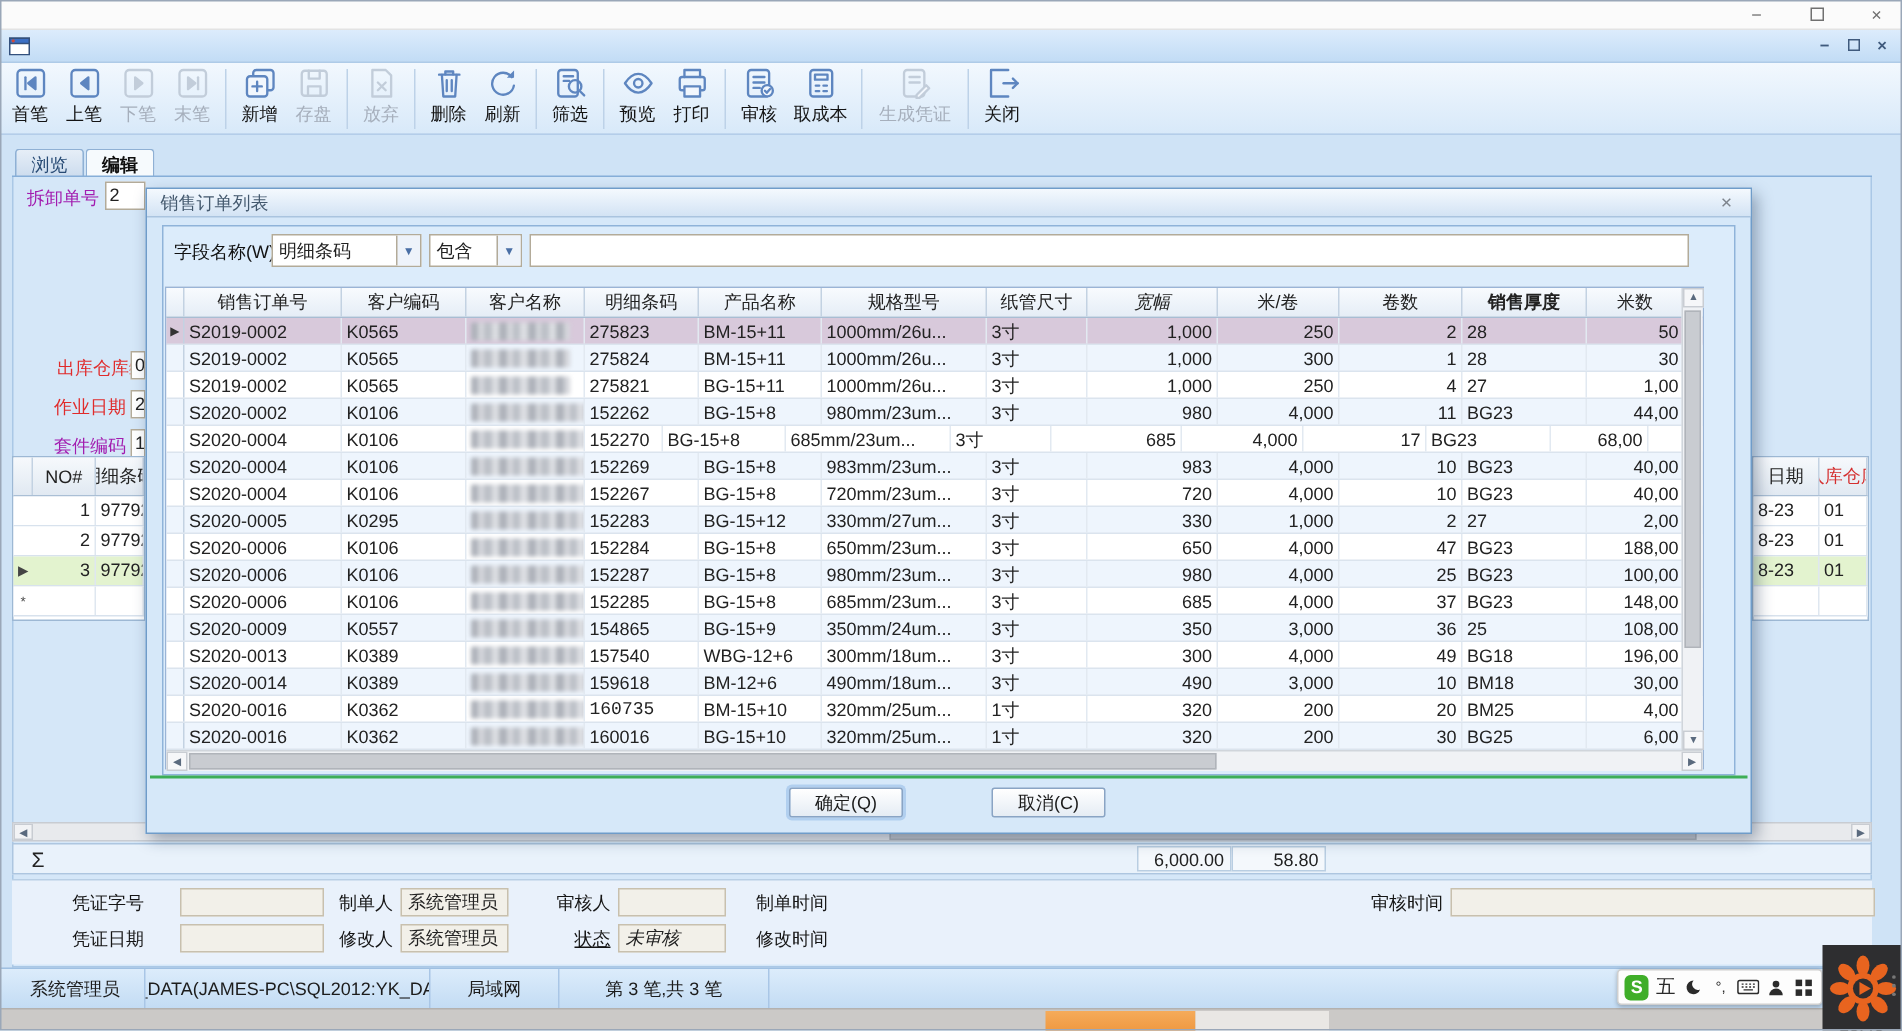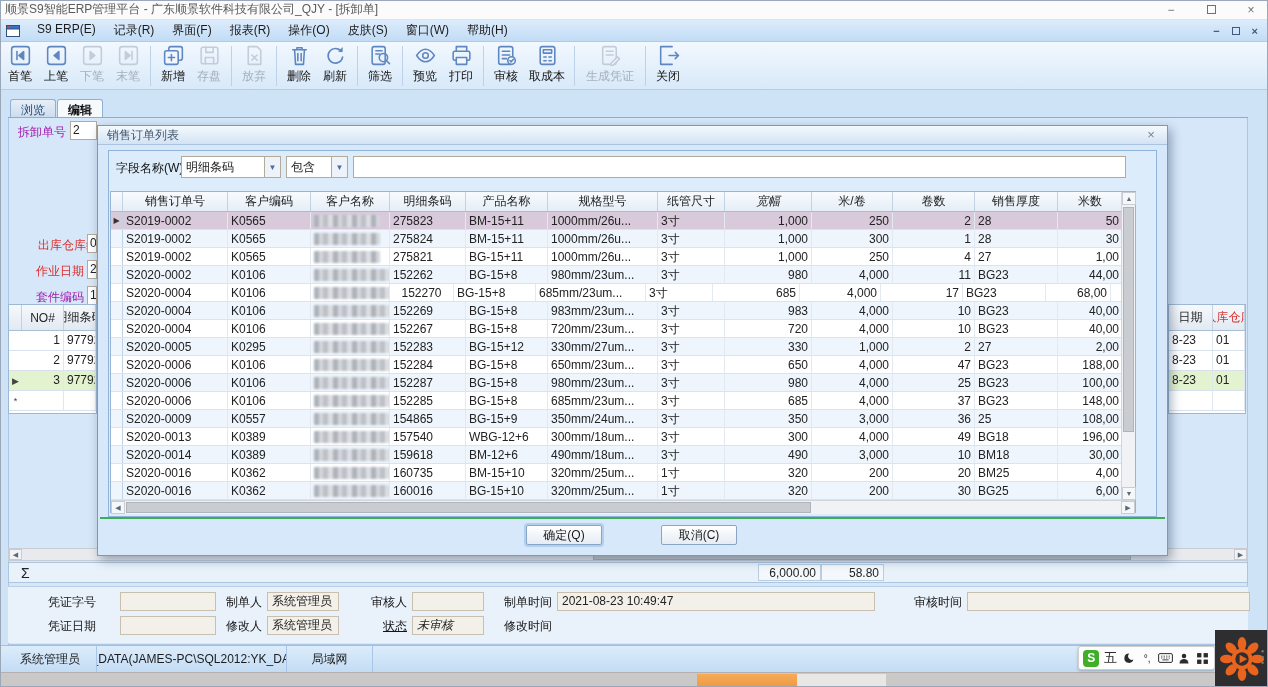--- a/index.html
+++ b/index.html
@@ -103,44 +103,33 @@
   #dg-vthumb{position:absolute;left:1px;top:15px;width:11px;height:225px;background:#c9ccd1;border:1px solid #b0b4ba}
   .dlg-btn{position:absolute;top:399px;width:76px;height:20px;border:1px solid #8aa4c4;border-radius:2px;background:linear-gradient(#ffffff,#e5ecf4);font-size:12px;text-align:center;line-height:18px;color:#1a1a1a}
   #btn-ok{left:428px;box-shadow:0 0 0 2px rgba(110,160,220,.35)}
   #btn-cancel{left:563px}
   #window-frame{left:0;top:0;width:1268px;height:687px;border:1px solid #9aa7b8;pointer-events:none;z-index:30}
 </style>
 </head>
 <body>
 
 <div class="abs" id="titlebar">
-  <span id="title-text">顺景S9智能ERP管理平台 - 广东顺景软件科技有限公司_QJY - [拆卸单]</span>
   <div id="win-controls">
     <span class="wc">−</span>
     <span class="wc"><span class="wc-box"></span></span>
     <span class="wc">×</span>
   </div>
 </div>
 
 <div class="abs" id="menubar">
   <svg id="app-icon" viewBox="0 0 14 13">
       <rect x="0.5" y="1.5" width="13" height="11" fill="#fff" stroke="#33507d"></rect>
       <rect x="0.5" y="1.5" width="13" height="3.5" fill="#3b6fc4" stroke="#33507d"></rect>
       <circle cx="2.8" cy="3.2" r="1.1" fill="#d04a3a"></circle>
     </svg>
-  <div id="menu-items" style="display:flex">
-      <div class="mi">S9 ERP(E)</div>
-      <div class="mi">记录(R)</div>
-      <div class="mi">界面(F)</div>
-      <div class="mi">报表(R)</div>
-      <div class="mi">操作(O)</div>
-      <div class="mi">皮肤(S)</div>
-      <div class="mi">窗口(W)</div>
-      <div class="mi">帮助(H)</div>
-    </div>
 </div>
 <div class="abs" id="mdi-controls">
   <span>−</span>
   <span><span class="mdi-box"></span></span>
   <span>×</span>
 </div>
 
 <div class="abs" id="toolbar">
     <div class="tb-btn">
       <span class="tb-ic"><svg viewBox="0 0 24 24" width="25" height="25" fill="none" stroke="currentColor" stroke-width="1.5" stroke-linecap="round" stroke-linejoin="round">
@@ -365,36 +354,36 @@
 </div>
 
 <div class="abs" id="footer-form">
     <div class="ff-label" style="left: -20px; top: 7px; width: 108px;">凭证字号</div>
     <div class="ff-input" style="left: 112px; top: 5px; width: 96px;"></div>
     <div class="ff-label" style="left: 149px; top: 7px; width: 105px;">制单人</div>
     <div class="ff-input" style="left: 259px; top: 5px; width: 72px;">系统管理员</div>
     <div class="ff-label" style="left: 294px; top: 7px; width: 105px;">审核人</div>
     <div class="ff-input" style="left: 404px; top: 5px; width: 72px;"></div>
     <div class="ff-label" style="left: 434px; top: 7px; width: 110px;">制单时间</div>
-    <div class="ff-input" style="left: 549px; top: 5px; width: 318px;">2021-08-23 10:49:47</div>
     <div class="ff-label" style="left: 844px; top: 7px; width: 110px;">审核时间</div>
     <div class="ff-input" style="left: 959px; top: 5px; width: 283px;"></div>
     <div class="ff-label" style="left: -20px; top: 31px; width: 108px;">凭证日期</div>
     <div class="ff-input" style="left: 112px; top: 29px; width: 96px;"></div>
     <div class="ff-label" style="left: 149px; top: 31px; width: 105px;">修改人</div>
     <div class="ff-input" style="left: 259px; top: 29px; width: 72px;">系统管理员</div>
     <div class="ff-label" style="left: 294px; top: 31px; width: 105px; text-decoration: underline;">状态</div>
     <div class="ff-input" style="left: 404px; top: 29px; width: 72px; font-style: italic;">未审核</div>
     <div class="ff-label" style="left: 434px; top: 31px; width: 110px;">修改时间</div>
   </div>
 
 <div class="abs" id="statusbar">
     <div class="sb-seg" style="width: 97px;">系统管理员</div>
     <div class="sb-seg" style="width: 190px;">YK_DATA(JAMES-PC\SQL2012:YK_DATA)</div>
     <div class="sb-seg" style="width: 86px;">局域网</div>
+    <div class="sb-seg" style="width: 140px;">第 3 笔,共 3 笔</div>
     <div class="sb-seg" style="flex: 1 1 0%;"></div>
   </div>
 
 <div class="abs" id="taskbar">
   <div id="tb-orange"></div>
   <div id="tb-light"></div>
 </div>
 <div class="abs" id="clock">13:48</div>
 
 <div class="abs" id="ime">
@@ -471,21 +460,21 @@
         <div class="g-hcell" style="width: 105px;">销售订单号</div>
         <div class="g-hcell" style="width: 83px;">客户编码</div>
         <div class="g-hcell" style="width: 79px;">客户名称</div>
         <div class="g-hcell" style="width: 76px;">明细条码</div>
         <div class="g-hcell" style="width: 82px;">产品名称</div>
         <div class="g-hcell" style="width: 110px;">规格型号</div>
         <div class="g-hcell" style="width: 67px;">纸管尺寸</div>
         <div class="g-hcell" style="width: 87px; font-style: italic;">宽幅</div>
         <div class="g-hcell" style="width: 81px;">米/卷</div>
         <div class="g-hcell" style="width: 82px;">卷数</div>
-        <div class="g-hcell" style="width: 83px;">销售厚度</div>
+        <div class="g-hcell" style="width: 83px; font-weight: bold;">销售厚度</div>
         <div class="g-hcell" style="width: 65px;">米数</div>
       </div>
     <div id="dgrid-rows">
         <div class="g-row sel">
           <div class="g-selcell">▶</div>
           <div class="g-cell" style="width: 105px;">S2019-0002</div>
           <div class="g-cell" style="width: 83px;">K0565</div>
           <div class="g-cell" style="width: 79px;">
             <div class="blur" style="width: 66px;"></div>
           </div>
@@ -550,21 +539,21 @@
           <div class="g-cell" style="width: 83px;">BG23</div>
           <div class="g-cell num" style="width: 65px;">44,00</div>
         </div>
         <div class="g-row">
           <div class="g-selcell"></div>
           <div class="g-cell" style="width: 105px;">S2020-0004</div>
           <div class="g-cell" style="width: 83px;">K0106</div>
           <div class="g-cell" style="width: 79px;">
             <div class="blur" style="width: 84px;"></div>
           </div>
-          <div class="g-cell" style="width: 64px; text-align: center;">152270</div>
+          <div class="g-cell" style="width: 52px;">152270</div>
           <div class="g-cell" style="width: 82px;">BG-15+8</div>
           <div class="g-cell" style="width: 110px;">685mm/23um...</div>
           <div class="g-cell" style="width: 67px;">3寸</div>
           <div class="g-cell num" style="width: 87px;">685</div>
           <div class="g-cell num" style="width: 81px;">4,000</div>
           <div class="g-cell num" style="width: 82px;">17</div>
           <div class="g-cell" style="width: 83px;">BG23</div>
           <div class="g-cell num" style="width: 65px;">68,00</div>
         </div>
         <div class="g-row alt">
@@ -720,21 +709,21 @@
           <div class="g-cell" style="width: 83px;">BM18</div>
           <div class="g-cell num" style="width: 65px;">30,00</div>
         </div>
         <div class="g-row">
           <div class="g-selcell"></div>
           <div class="g-cell" style="width: 105px;">S2020-0016</div>
           <div class="g-cell" style="width: 83px;">K0362</div>
           <div class="g-cell" style="width: 79px;">
             <div class="blur" style="width: 82px;"></div>
           </div>
-          <div class="g-cell" style="width: 76px;">160735</div>
+          <div class="g-cell" style="width: 76px; font-family: Liberation Mono, monospace;">160735</div>
           <div class="g-cell" style="width: 82px;">BM-15+10</div>
           <div class="g-cell" style="width: 110px;">320mm/25um...</div>
           <div class="g-cell" style="width: 67px;">1寸</div>
           <div class="g-cell num" style="width: 87px;">320</div>
           <div class="g-cell num" style="width: 81px;">200</div>
           <div class="g-cell num" style="width: 82px;">20</div>
           <div class="g-cell" style="width: 83px;">BM25</div>
           <div class="g-cell num" style="width: 65px;">4,00</div>
         </div>
         <div class="g-row alt">

